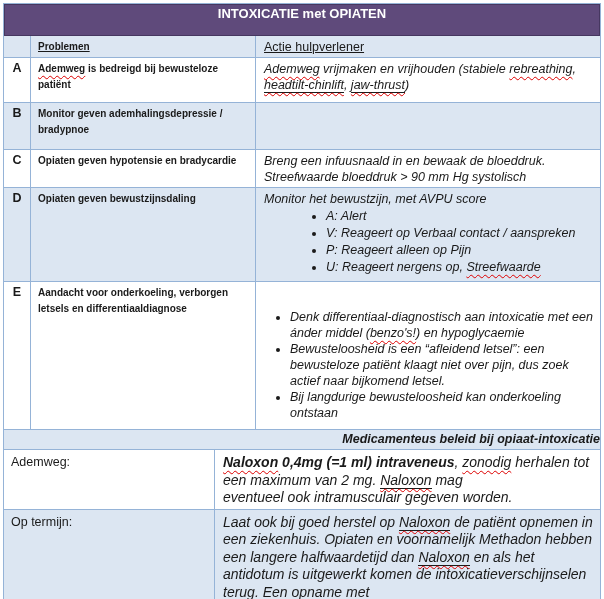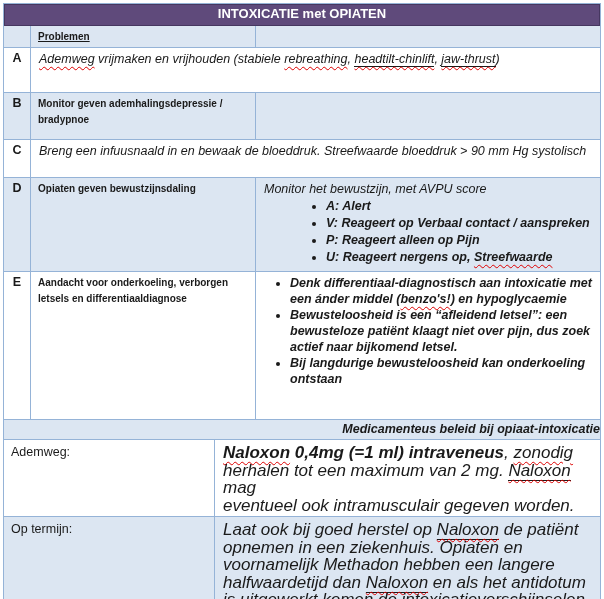--- a/index.html
+++ b/index.html
@@ -3,43 +3,43 @@
 <meta charset="utf-8">
 <style>
   :root{
     --title-bg:#5f4a7b; --title-text:#ffffff; --band-blue:#dce6f2; --band-white:#ffffff;
     --grid-line:#95b3d7; --outer-bottom:#6b8cc4; --text:#1a1a1a; --squiggle-red:#dd0000;
   }
   *{box-sizing:border-box;margin:0;padding:0;}
   body{background:#fff;font-family:"Liberation Sans",sans-serif;color:var(--text);}
   .doc{width:598px;margin:3px 0 0 3px;border:1px solid var(--grid-line);border-bottom:2px solid var(--outer-bottom);}
   .title{background:var(--title-bg);color:var(--title-text);font-weight:bold;font-size:13px;
-         text-align:center;line-height:18px;height:22px;border:1px solid #463760;}
+         text-align:center;line-height:18px;height:32px;border:1px solid #463760;}
   .row{display:flex;align-items:stretch;}
   .row + .row{border-top:1px solid var(--grid-line);}
   .sec2{border-top:1px solid var(--grid-line);}
   .blue{background:var(--band-blue);}
   .white{background:var(--band-white);}
   .c-letter{flex:0 0 27px;border-right:1px solid var(--grid-line);font-weight:bold;font-size:12.5px;
             text-align:center;padding-top:3px;}
   .c-problem{flex:0 0 225px;border-right:1px solid var(--grid-line);font-weight:bold;font-size:10px;
              line-height:16px;padding:3px 17px 2px 7px;white-space:pre-wrap;}
   .c-action{flex:1 1 auto;font-style:italic;font-size:12.5px;line-height:16px;padding:3px 6px 2px 8px;}
   .lead{white-space:pre-wrap;}
   .hdr-text{text-decoration:underline;font-style:normal;}
-  ul{list-style:disc;font-weight:bold;}
+  ul{list-style:disc;}
   ul.deep{padding-left:62px;}
   ul.deep li{margin:1px 0;}
-  ul.shallow{padding-left:26px;}
+  ul.shallow{padding-left:26px;margin-top:24px;}
   li{white-space:pre-wrap;}
   .med-title{flex:1 1 auto;font-weight:bold;font-style:italic;font-size:12.5px;text-align:right;
              line-height:19px;}
   .c-label{flex:0 0 211px;border-right:1px solid var(--grid-line);font-size:12.5px;line-height:17px;
            padding:4px 6px 2px 7px;}
-  .c-content{flex:1 1 auto;font-style:italic;font-size:17px;line-height:17.5px;
+  .c-content{flex:1 1 auto;font-style:italic;font-size:14px;line-height:17.5px;
              padding:4px 6px 2px 8px;white-space:pre-wrap;}
   
   .sq{text-decoration-line:underline;text-decoration-style:wavy;text-decoration-color:var(--squiggle-red);
       text-decoration-thickness:1px;text-underline-offset:3px;}
   .usq{text-decoration-line:underline;text-decoration-style:wavy;text-decoration-color:var(--squiggle-red);
        text-decoration-thickness:1px;text-underline-offset:3px;border-bottom:1px solid var(--text);}
   .b{font-weight:bold;}
   .b.sq{font-weight:bold;}
 </style>
 </head>
@@ -47,36 +47,39 @@
 
 <div class="doc">
 
   <div class="title">INTOXICATIE met OPIATEN</div>
 
   <div class="sec1">
 
     <div class="row blue" style="min-height:18px">
       <div class="c-letter"></div>
       <div class="c-problem hdr-text">Problemen</div>
+      <div class="c-action hdr-text">Actie hulpverlener</div>
     </div>
 
     <div class="row white" style="min-height:45px">
       <div class="c-letter">A</div>
+      <div class="c-problem"><span class="sq">Ademweg</span><span> is bedreigd bij bewusteloze patiënt</span></div>
       <div class="c-action">
         <div class="lead"><span class="sq">Ademweg</span><span> vrijmaken en vrijhouden (stabiele </span><span class="sq">rebreathing</span><span>, </span><span class="usq">headtilt-chinlift</span><span>, </span><span class="usq">jaw-thrust</span><span>)</span></div>
       </div>
     </div>
 
     <div class="row blue" style="min-height:47px">
       <div class="c-letter">B</div>
       <div class="c-problem"><span>Monitor geven ademhalingsdepressie / bradypnoe</span></div>
     </div>
 
     <div class="row white" style="min-height:38px">
       <div class="c-letter">C</div>
+      <div class="c-problem"><span>Opiaten geven hypotensie en bradycardie</span></div>
       <div class="c-action">
         <div class="lead"><span>Breng een infuusnaald in en bewaak de bloeddruk. Streefwaarde bloeddruk &gt; 90 mm Hg systolisch</span></div>
       </div>
     </div>
 
     <div class="row blue" style="min-height:94px">
       <div class="c-letter">D</div>
       <div class="c-problem"><span>Opiaten geven bewustzijnsdaling</span></div>
       <div class="c-action">
         <div class="lead"><span>Monitor het bewustzijn, met AVPU score</span></div>

